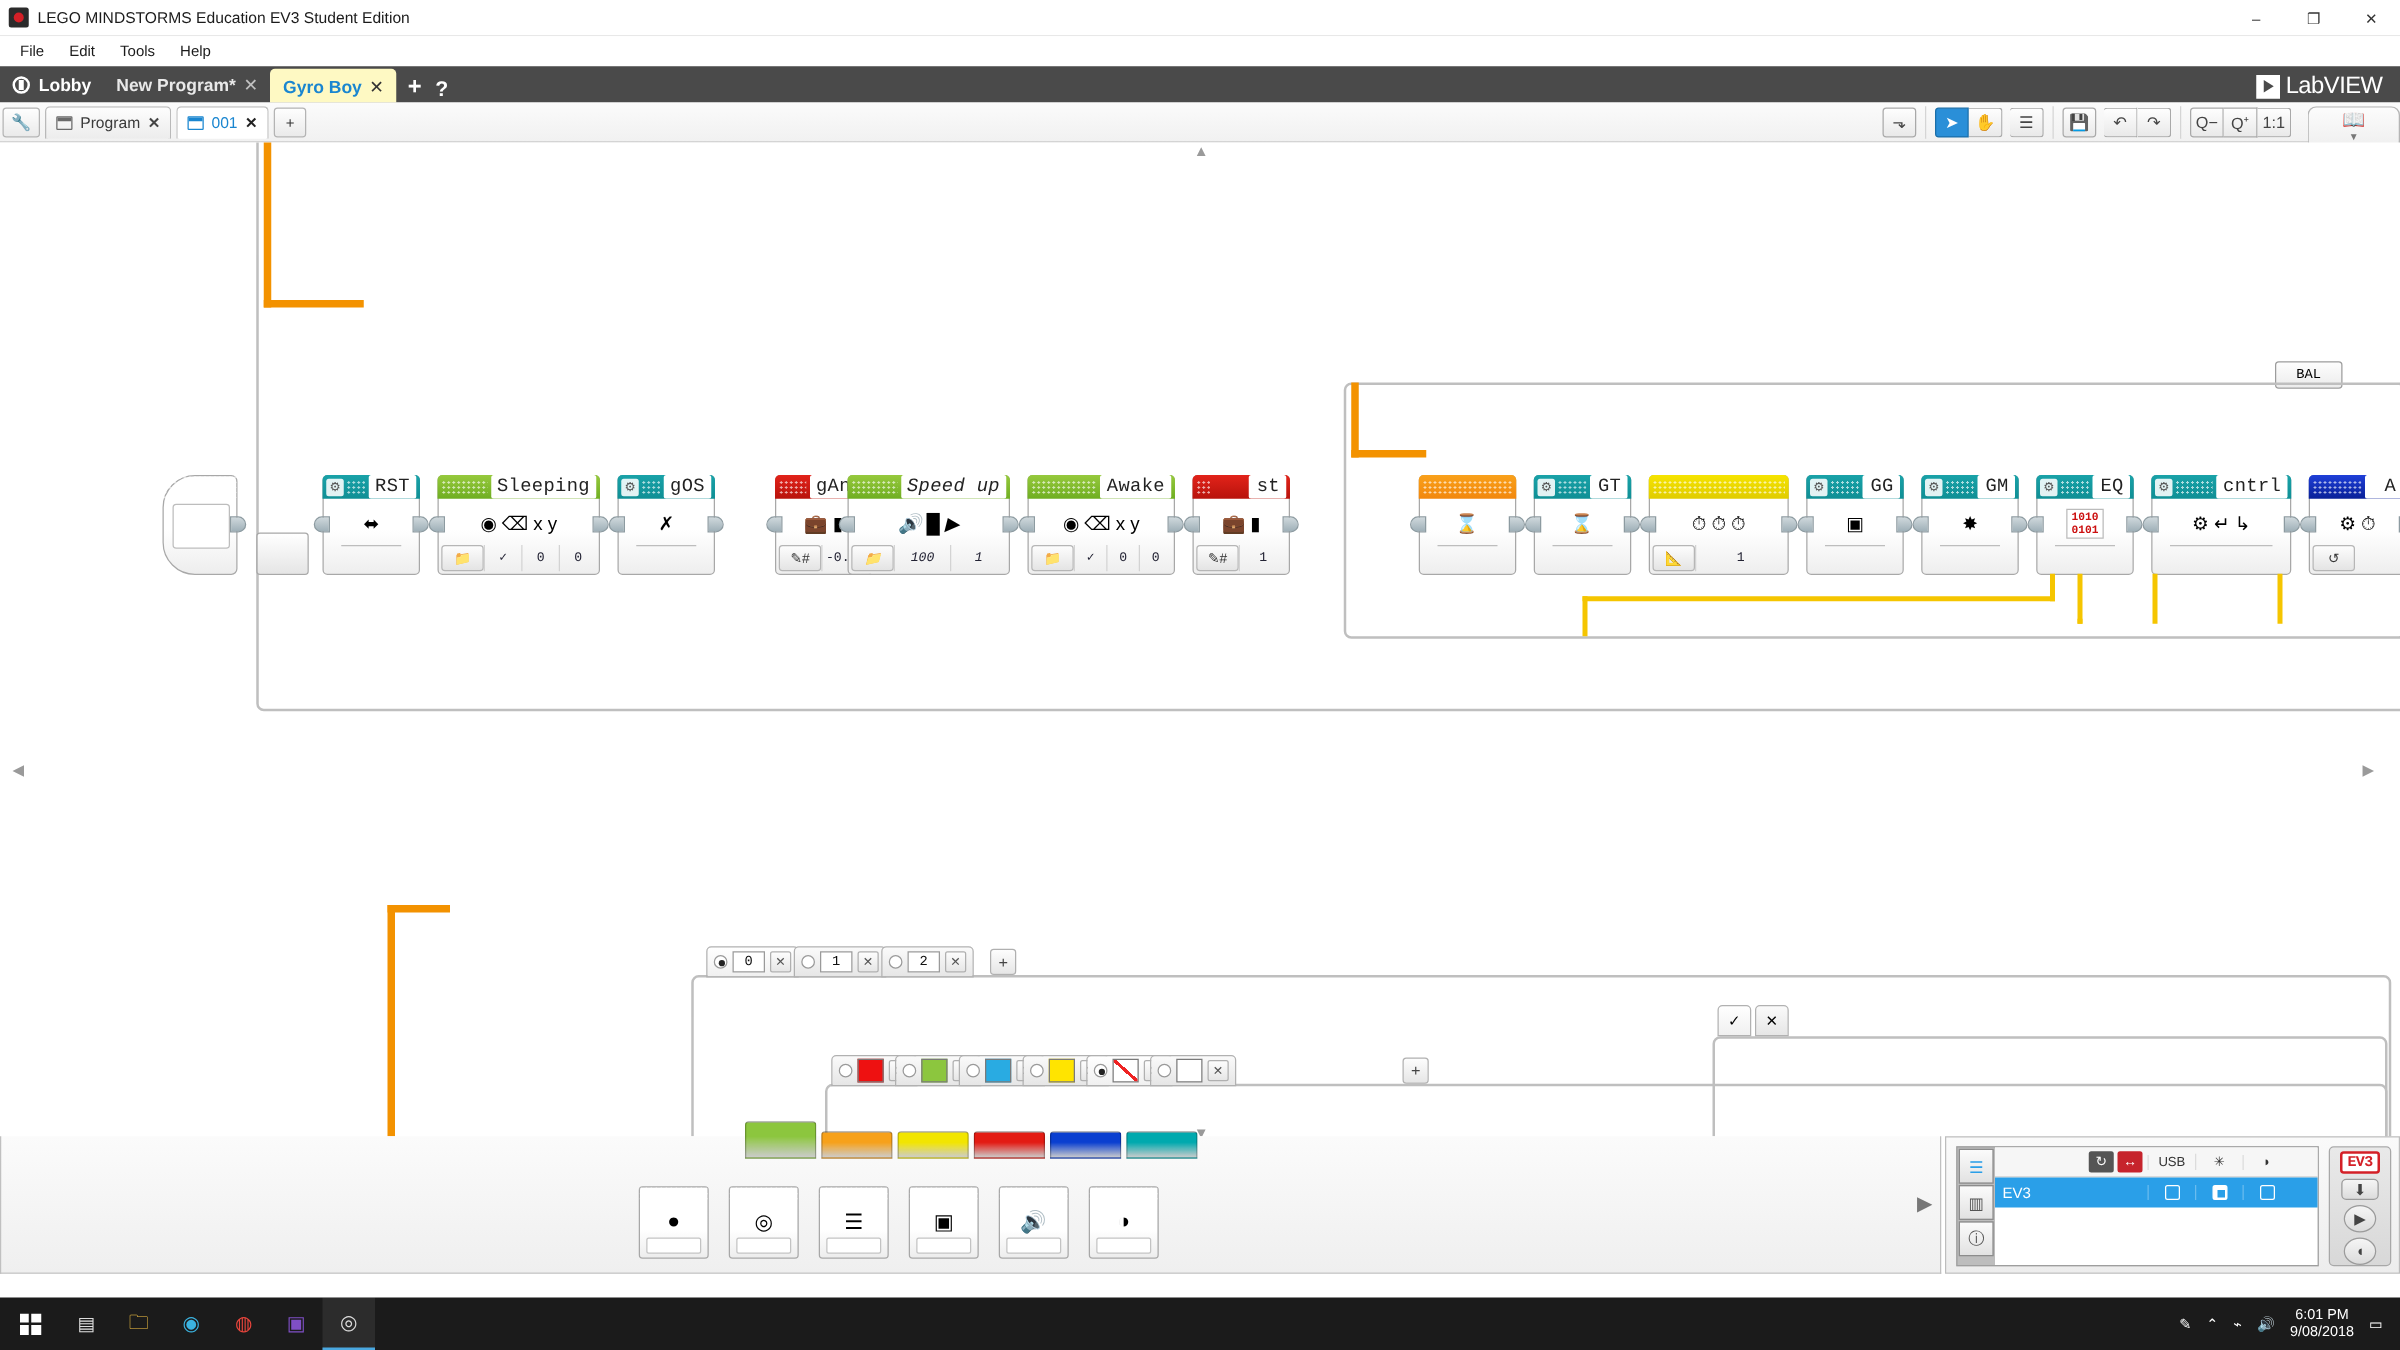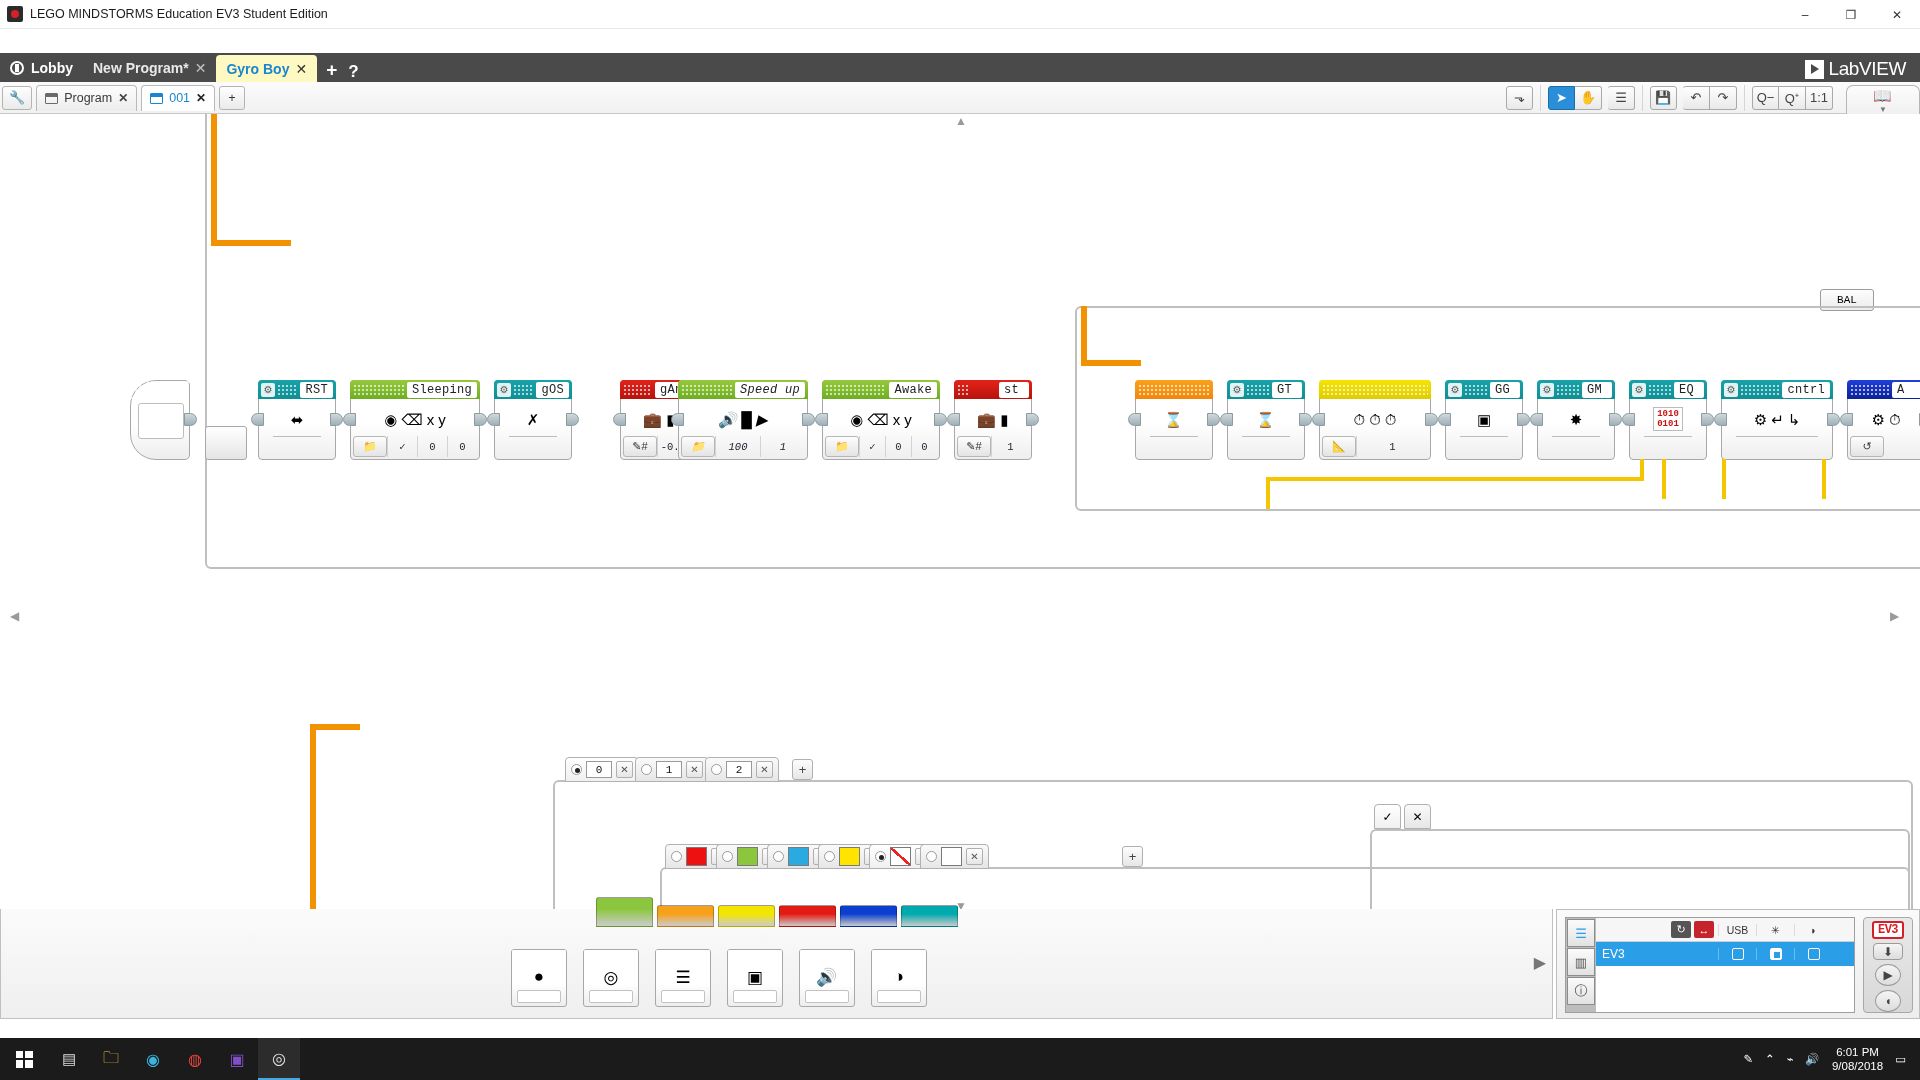--- a/index.html
+++ b/index.html
@@ -159,22 +159,22 @@
     position:absolute; left:-1px; top:-1px; right:-1px; height:19px;
     border-radius:4px 4px 0 0; display:flex; align-items:center;
     padding:0 3px; overflow:hidden;
   }
   .blk .hdr .dots {
     flex:1; height:11px;
     background-image:radial-gradient(circle, rgba(255,255,255,.65) 34%, transparent 36%);
     background-size:4px 4px;
   }
   .blk .hdr .lbl {
-    background:#fff; border-radius:2px; color:#222; font-size:12px;
-    padding:1px 5px; margin-left:3px; min-width:30px; text-align:left;
+    background:#fff; border-radius:2px; color:#222; font-size:15px;
+    padding:1px 5px; margin-left:3px; min-width:30px; text-align:right;
     font-family:"Liberation Mono", monospace; letter-spacing:.3px; white-space:nowrap;
   }
   .blk .hdr .gear {
     width:14px; height:14px; background:rgba(255,255,255,.88); border-radius:2px;
     display:flex; align-items:center; justify-content:center; font-size:10px;
     color:#555; margin-right:2px; flex:none;
   }
   .blk .body {
     position:absolute; left:0; top:19px; right:0; height:38px;
     display:flex; align-items:center; justify-content:center; gap:4px;
@@ -370,20 +370,26 @@
   <div class="titlebar">
     <div class="tb-icon"></div>
     <div class="tb-title">LEGO MINDSTORMS Education EV3 Student Edition</div>
     <div class="win-btns">
       <div class="win-btn">–</div>
       <div class="win-btn">❐</div>
       <div class="win-btn close">✕</div>
     </div>
   </div>
 
+  <div class="menubar">
+    <div class="mi">File</div>
+    <div class="mi">Edit</div>
+    <div class="mi">Tools</div>
+    <div class="mi">Help</div>
+  </div>
 
   <div class="apptabs">
     <div class="apptab lobby">
       <div class="lobby-ic"></div>
       <span>Lobby</span>
     </div>
     <div class="apptab inactive">
       <span>New Program*</span>
       <span class="x">✕</span>
     </div>

